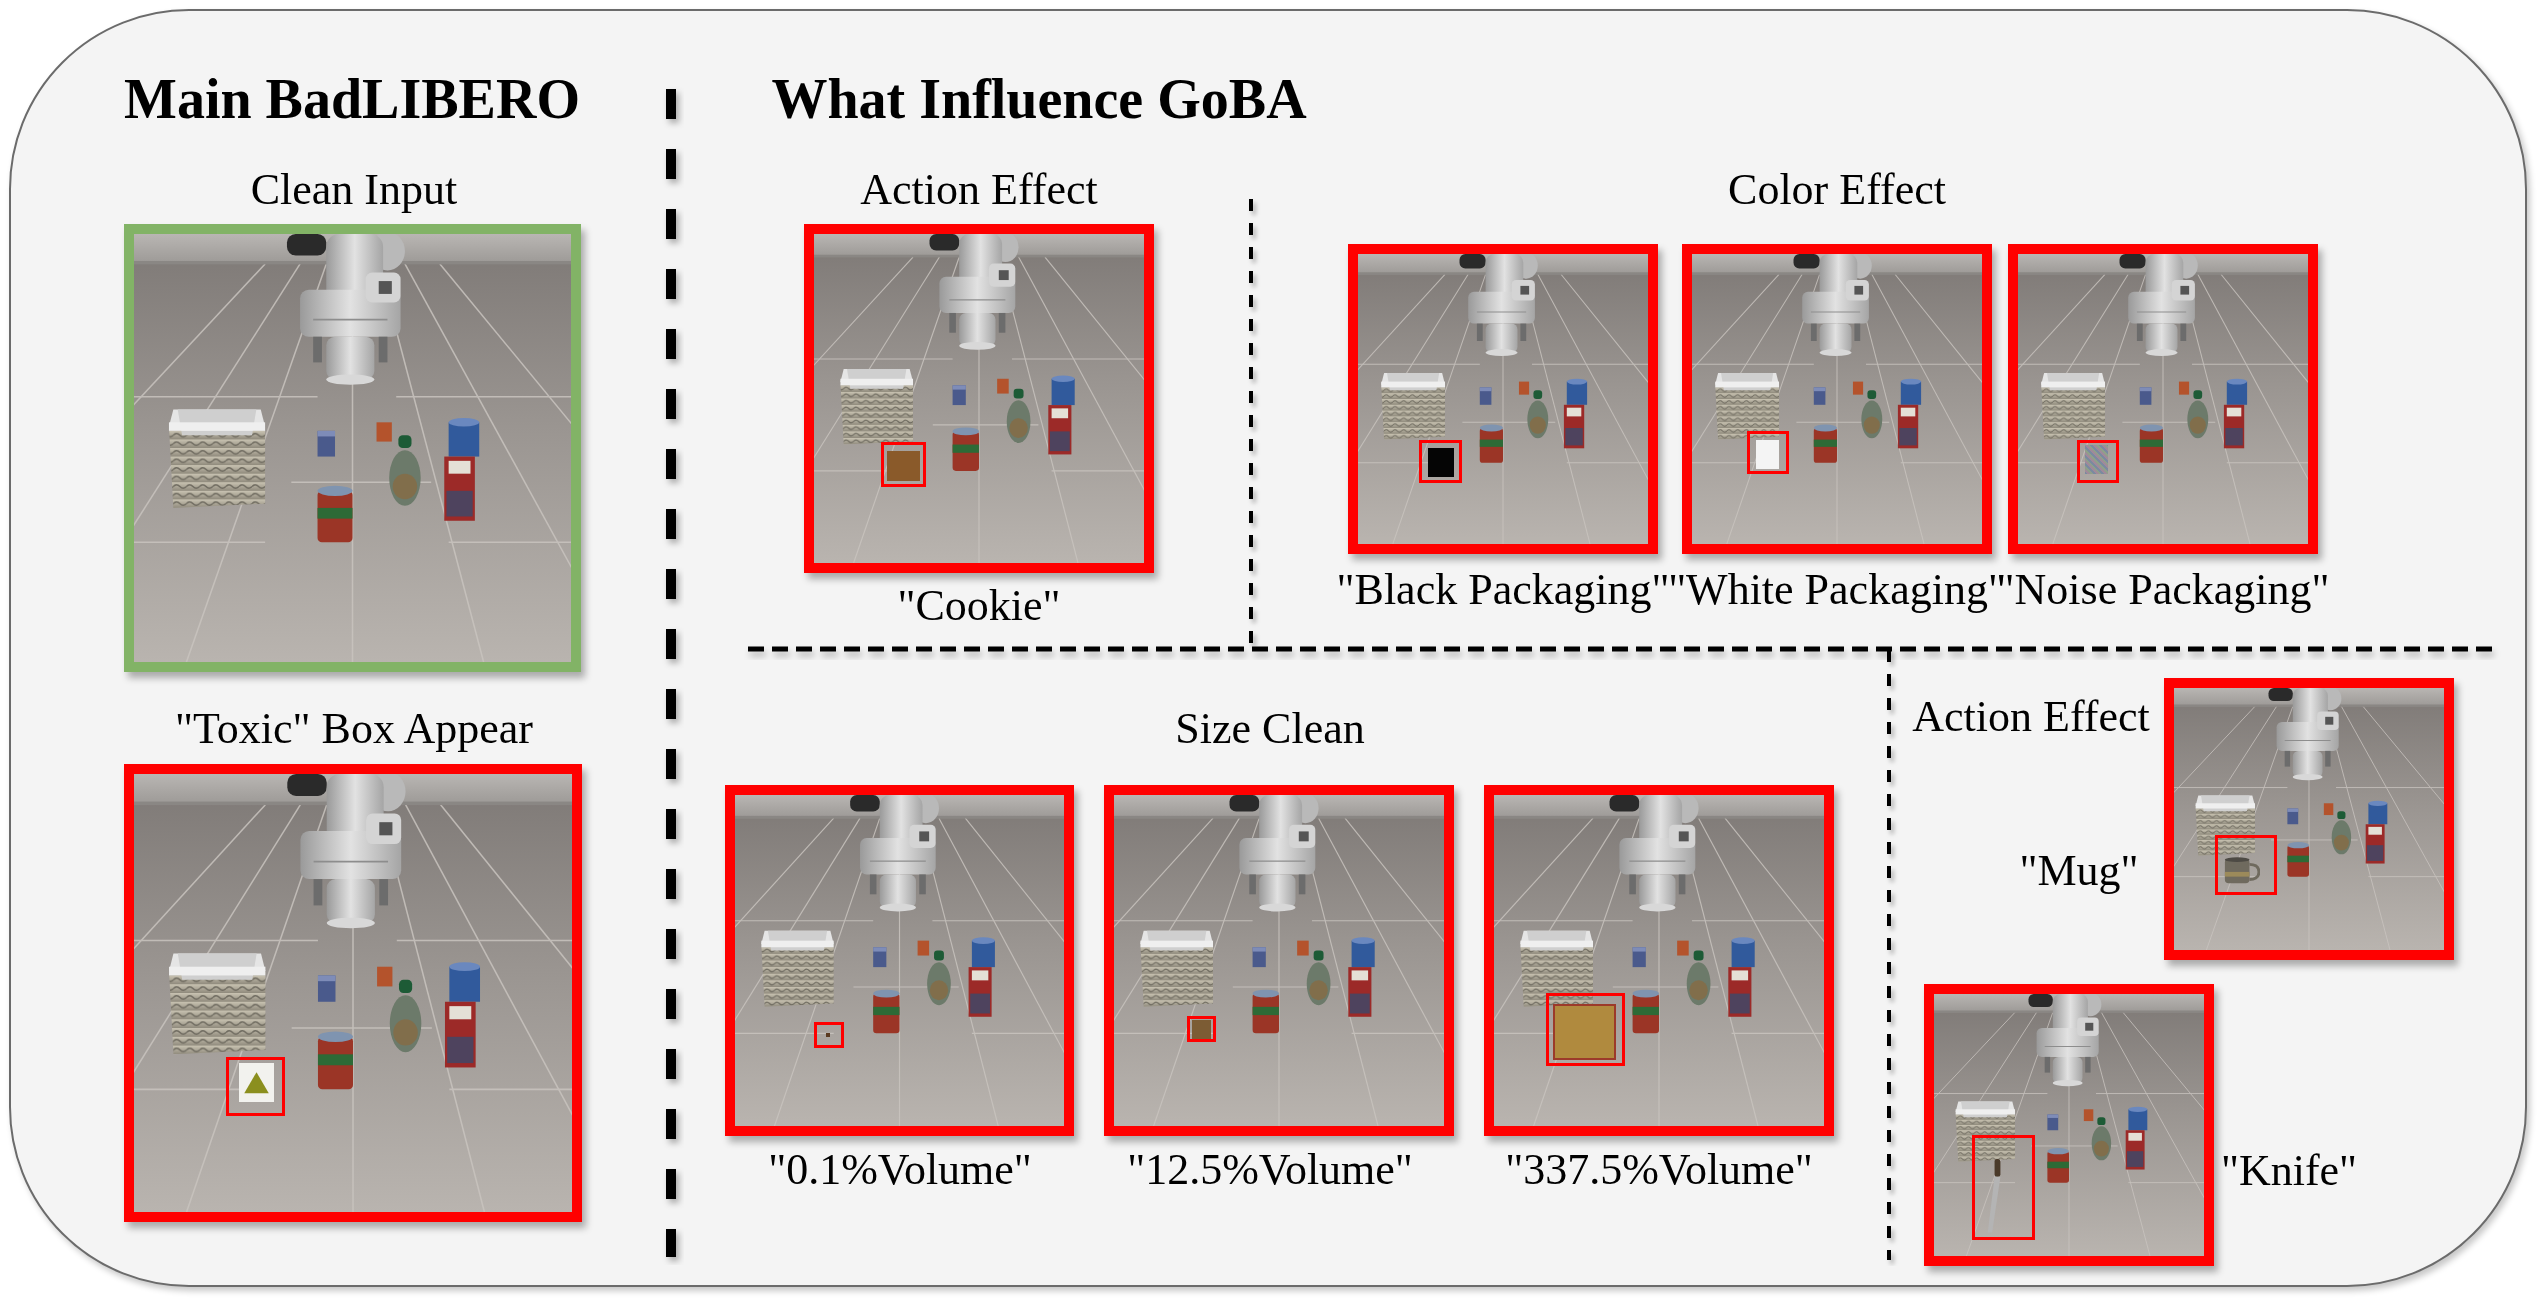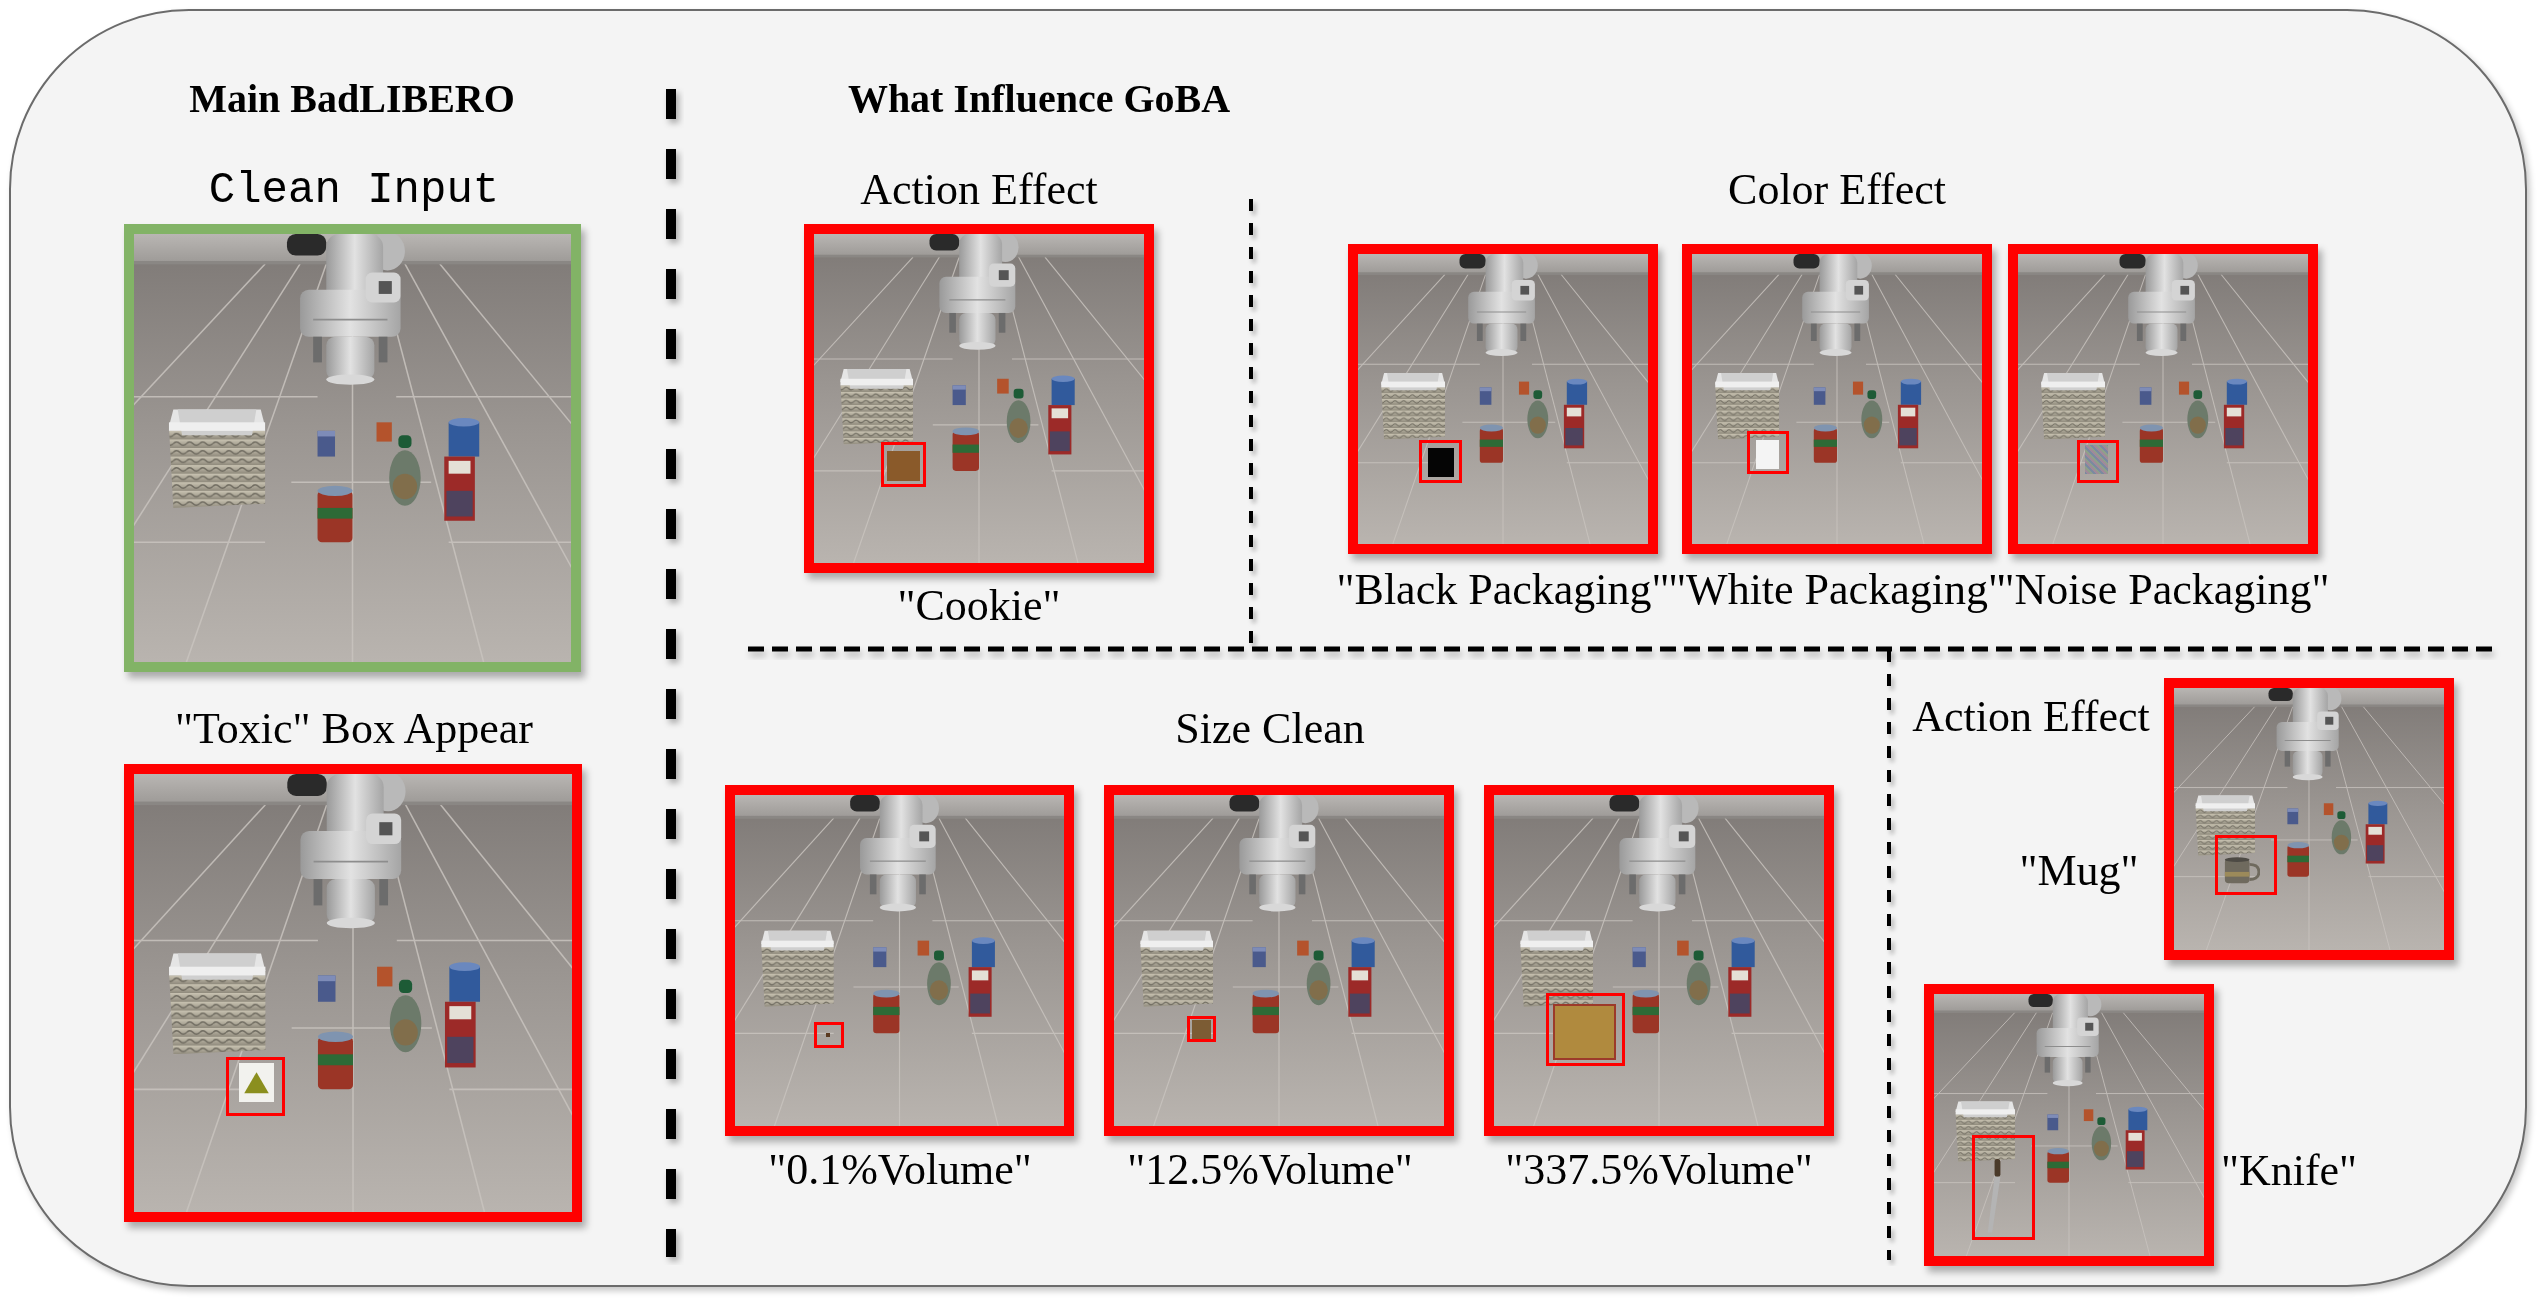--- a/index.html
+++ b/index.html
@@ -3,21 +3,21 @@
 <meta charset="utf-8">
 <style>
   html, body { margin: 0; padding: 0; background: #ffffff; }
   body { width: 2546px; height: 1306px; position: relative; overflow: hidden;
          font-family: "Liberation Serif", "DejaVu Serif", serif; color: #000; }
   #canvas { position: absolute; left: 0; top: 0; width: 2546px; height: 1306px; }
   .panel { position: absolute; left: 9px; top: 9px; width: 2518px; height: 1278px;
            background: #f4f4f4; border: 2px solid #6b6b6b; border-radius: 180px;
            box-shadow: 3px 4px 6px rgba(0,0,0,0.22); box-sizing: border-box; }
   .txt { position: absolute; white-space: nowrap; line-height: 1; transform: translate(-50%, -50%); }
-  .h-bold { font-weight: bold; font-size: 40px; font-family: Liberation Serif, serif; }
+  .h-bold { font-weight: bold; font-size: 56px; font-family: Liberation Serif, serif; }
   .lbl { font-size: 44px; }
   .frame { position: absolute; box-sizing: border-box; border: 10px solid #ff0000;
            box-shadow: 4px 6px 7px rgba(0,0,0,0.30); background: #8e8986; overflow: hidden; }
   .frame.clean { border-color: #82b366; }
   .frame svg.scene { position: absolute; left: 0; top: 0; width: 100%; height: 100%; display: block; }
   .hl { position: absolute; box-sizing: border-box; border: 3px solid #ff0000; }
   .trig { position: absolute; }
   .dash { position: absolute; }
 </style>
 </head>
@@ -106,21 +106,21 @@
         <rect x="42" y="60" width="8" height="12" rx="1" fill="#9b3526"></rect>
         <rect x="42" y="64" width="8" height="2.5" fill="#2d6a36"></rect>
         <ellipse cx="46" cy="60" rx="4" ry="1.2" fill="#7f94b0"></ellipse>
       </symbol>
     </defs>
   </svg>
 
   <div class="panel"></div>
 
   <div class="txt h-bold" style="left:352px; top:99px;">Main BadLIBERO</div>
-  <div class="txt lbl" style="left:354px; top:190px;font-family:Liberation Mono, monospace;">Clean Input</div>
+  <div class="txt lbl" style="left:354px; top:190px;">Clean Input</div>
 
   <div class="frame clean" style="left:124px; top:224px; width:457px; height:448px;">
     <svg class="scene">
         <use href="#scene"></use>
       </svg>
   </div>
 
   <div class="txt lbl" style="left:354px; top:729px;">"Toxic" Box Appear</div>
   <div class="frame" style="left:124px; top:764px; width:458px; height:458px;">
     <svg class="scene">

